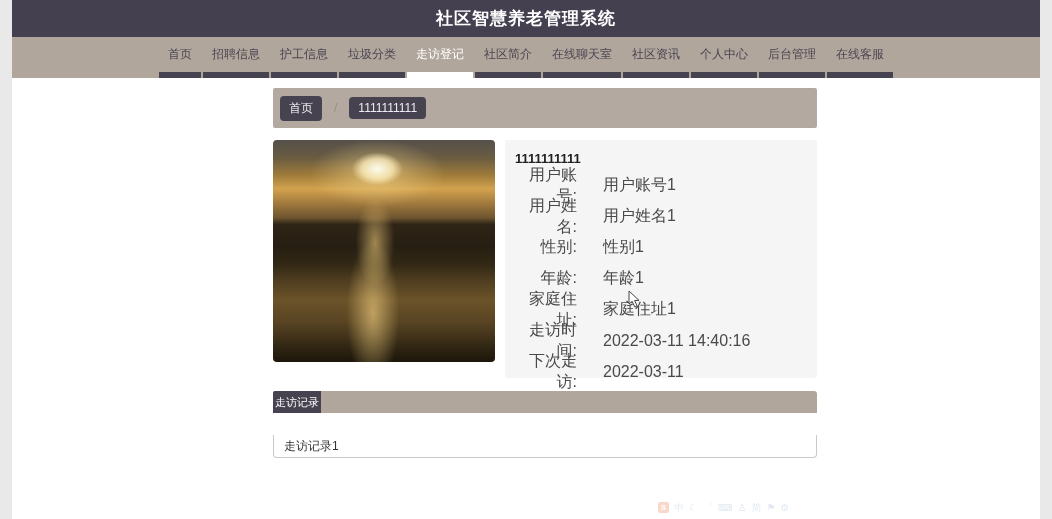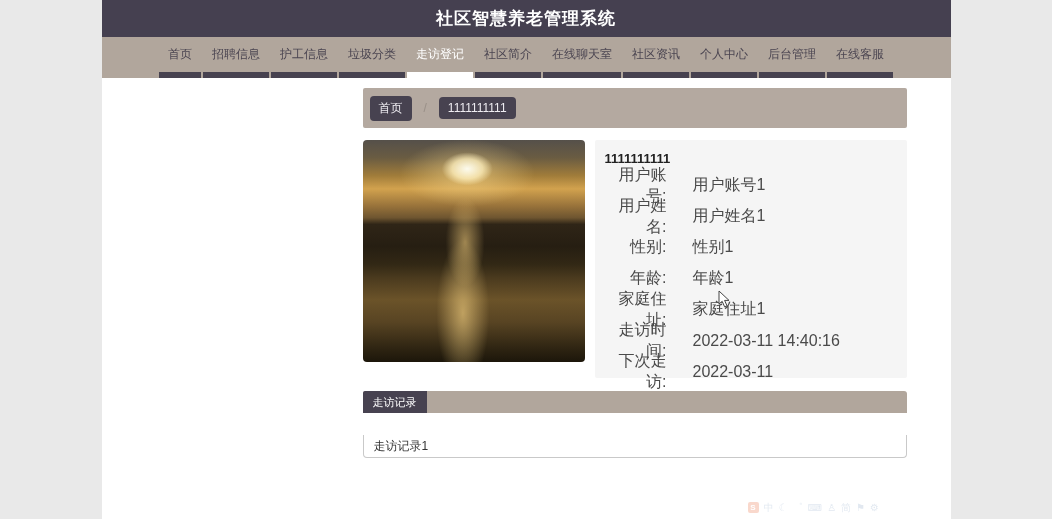--- a/index.html
+++ b/index.html
@@ -1,17 +1,17 @@
 <!DOCTYPE html>
 <html><head>
 <meta charset="utf-8">
 <style>
   * { margin: 0; padding: 0; box-sizing: border-box; }
   body { font-family: "Liberation Sans", "DejaVu Sans", sans-serif; background: #e9e9e9; }
-  .page { width: 849px; height: 519px; position: relative; background: #ffffff; overflow: hidden; margin: 0 auto; }
+  .page { width: 1028px; height: 519px; position: relative; background: #ffffff; overflow: hidden; margin: 0 auto; }
 
   
   .header { height: 37px; background: #454050; display: flex; align-items: center; justify-content: center; }
   .header-title { color: #ffffff; font-size: 17px; font-weight: 600; letter-spacing: 1px; }
 
   
   .navbar { height: 41px; background: #b1a69c; display: flex; justify-content: center; align-items: flex-end; }
   .nav-item { font-size: 12px; color: #4b4551; padding: 0 9px; line-height: 35px; height: 41px;
               border-bottom: 6px solid #474250; margin: 0 1px; cursor: pointer; white-space: nowrap; }
   .nav-item.active { color: #ffffff; border-bottom-color: #ffffff; }
@@ -40,21 +40,21 @@
   
   .detail { width: 312px; height: 238px; background: #f5f5f5; padding: 9px 0 0 10px; border-radius: 2px; }
   .detail-title { font-size: 13px; font-weight: bold; color: #222222; margin: 2px 0 4px 0; }
   .field { display: flex; height: 31px; align-items: center; font-size: 16px; color: #4a4a4a; }
   .field-label { width: 62px; text-align: right; }
   .field-value { margin-left: 26px; }
 
   
   .records { margin-top: 13px; }
   .rec-tabs { height: 22px; background: #b1a69c; border-radius: 3px 3px 0 0; display: flex; }
-  .rec-tab { background: #474250; color: #ffffff; font-size: 11px; padding: 0 10px; line-height: 22px; border-radius: 2px 0 0 0; cursor: pointer; }
+  .rec-tab { background: #474250; color: #ffffff; font-size: 11px; padding: 0 2px; line-height: 22px; border-radius: 2px 0 0 0; cursor: pointer; }
   .rec-body { background: #ffffff; border: 1px solid #c9c9c9; border-top: none; border-radius: 0 0 4px 4px; margin-top: 22px; }
   .rec-row { font-size: 12px; color: #333333; line-height: 22px; padding-left: 10px; }
 
   
   .cursor { position: absolute; left: 616px; top: 290px; pointer-events: none; }
 
   
   .ime { position: absolute; left: 646px; top: 500px; height: 15px; display: flex; gap: 5px; align-items: center; opacity: 0.22; }
   .ime-logo { width: 11px; height: 11px; background: #e8541e; border-radius: 2px; color: #ffffff; font-size: 8px;
               line-height: 11px; text-align: center; font-weight: bold; }

